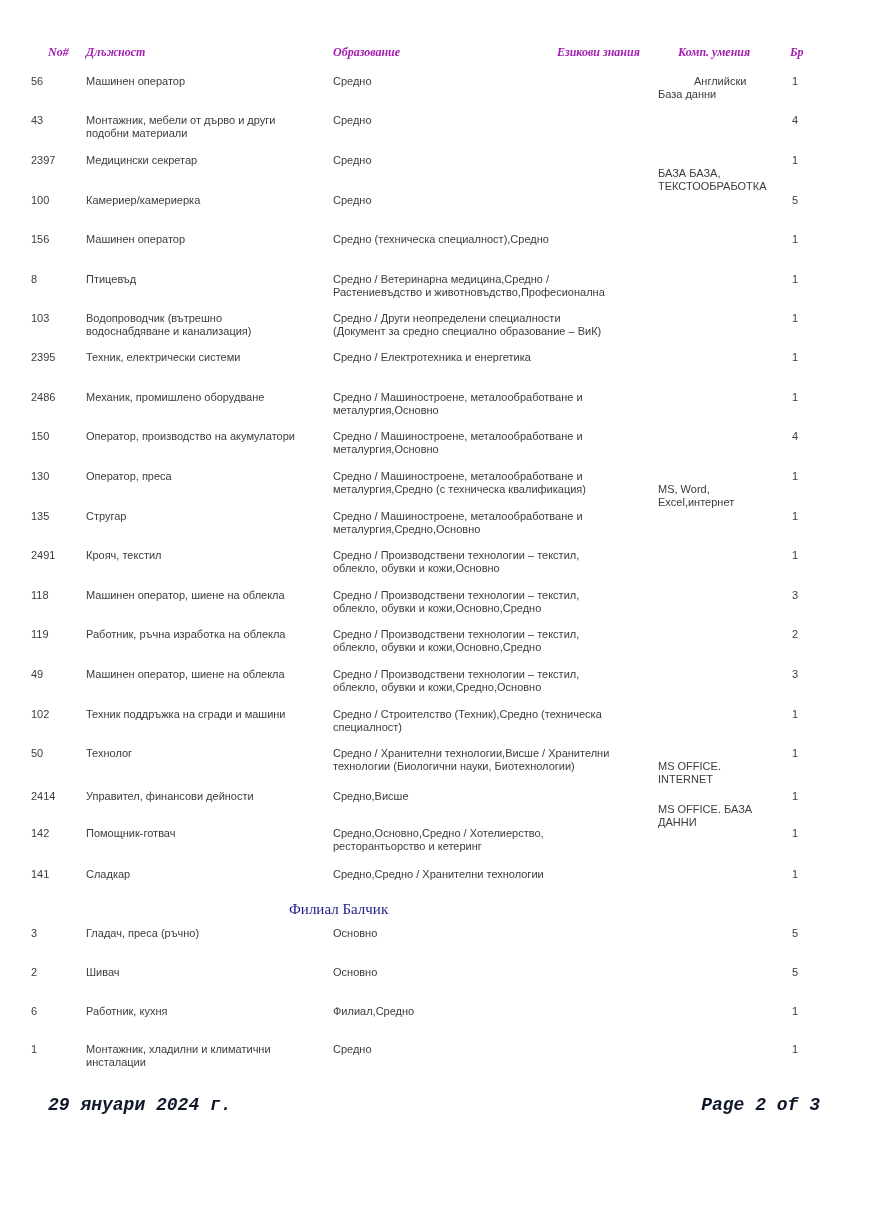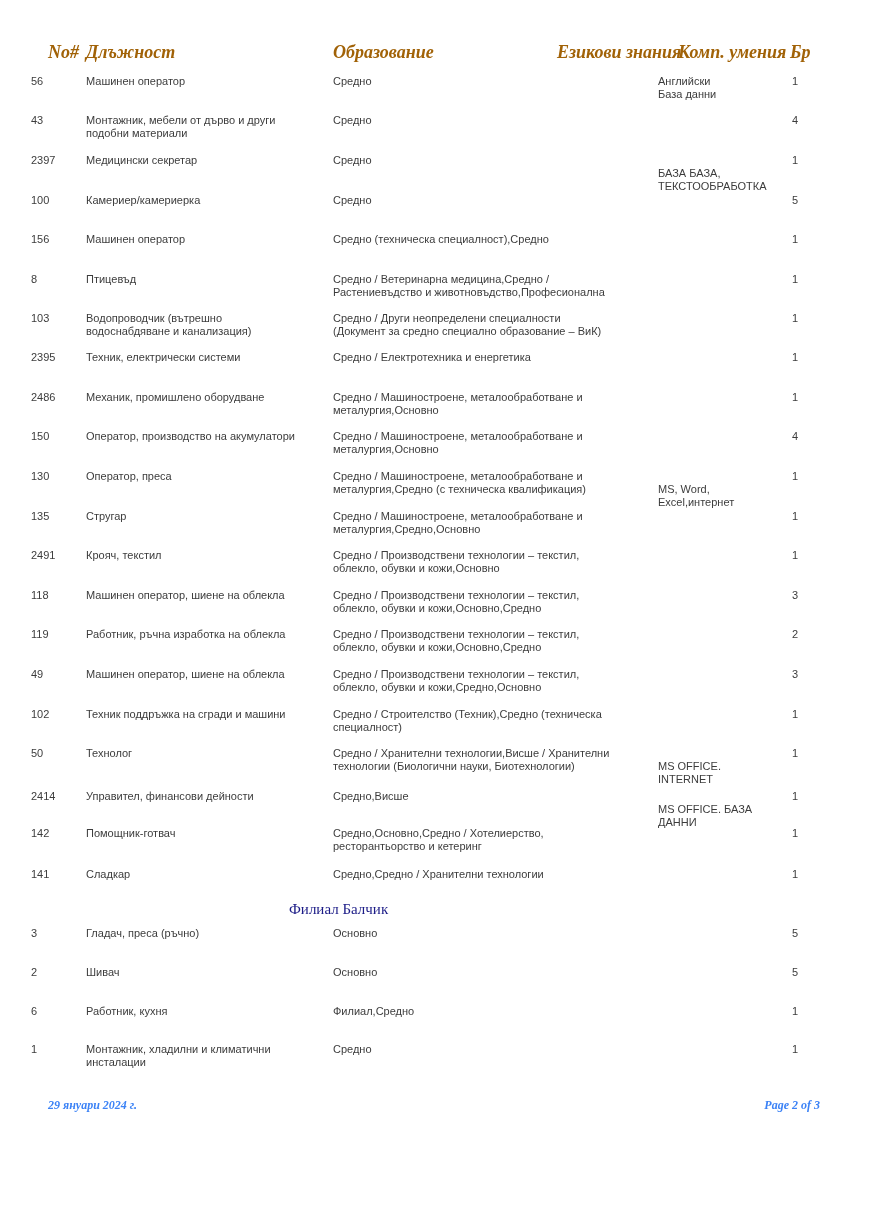--- a/index.html
+++ b/index.html
@@ -4,40 +4,40 @@
 <style>
   html,body{margin:0;padding:0;background:#ffffff;}
   .page{
     position:relative;width:870px;height:1230px;background:#ffffff;
     font-family:"Liberation Sans","DejaVu Sans",sans-serif;
     font-size:11px;line-height:13px;color:#3c3c3c;overflow:hidden;
   }
   .col-head{
     position:absolute;top:45px;
     font-family:"Liberation Serif","DejaVu Serif",serif;
-    font-weight:700;font-style:italic;font-size:18px;line-height:15px;color:#a16207;
+    font-weight:700;font-style:italic;font-size:12px;line-height:15px;color:#a21caf;
     white-space:nowrap;
   }
   .row{position:absolute;left:0;width:870px;}
   .c-no{position:absolute;left:31px;top:0;}
   .c-pos{position:absolute;left:86px;top:0;width:250px;white-space:pre-line;}
   .c-edu{position:absolute;left:333px;top:0;width:322px;white-space:pre-line;}
   .c-skill{position:absolute;left:658px;top:0;width:135px;}
-  .c-skill .lang{min-height:13px;white-space:pre-line;}
+  .c-skill .lang{min-height:13px;white-space:pre-line;margin-left:36px;}
   .c-skill .comp{white-space:pre-line;}
   .c-count{position:absolute;left:792px;top:0;}
   .section-title{
     position:absolute;left:289px;top:903px;
     font-family:"Liberation Serif","DejaVu Serif",serif;
     font-size:15px;color:#1c1c87;
   }
   .footer-date,.footer-page{
     position:absolute;top:1099px;
-    font-family:Liberation Serif, serif;
-    font-weight:700;font-style:italic;font-size:12px;color:#3b82f6;
+    font-family:Liberation Mono, monospace;
+    font-weight:700;font-style:italic;font-size:18px;color:#0f172a;
   }
   .footer-date{left:48px;}
   .footer-page{right:50px;}
 </style>
 </head>
 <body>
 
 <div class="page">
 
   <div class="col-head" style="left:48px">No#</div>

